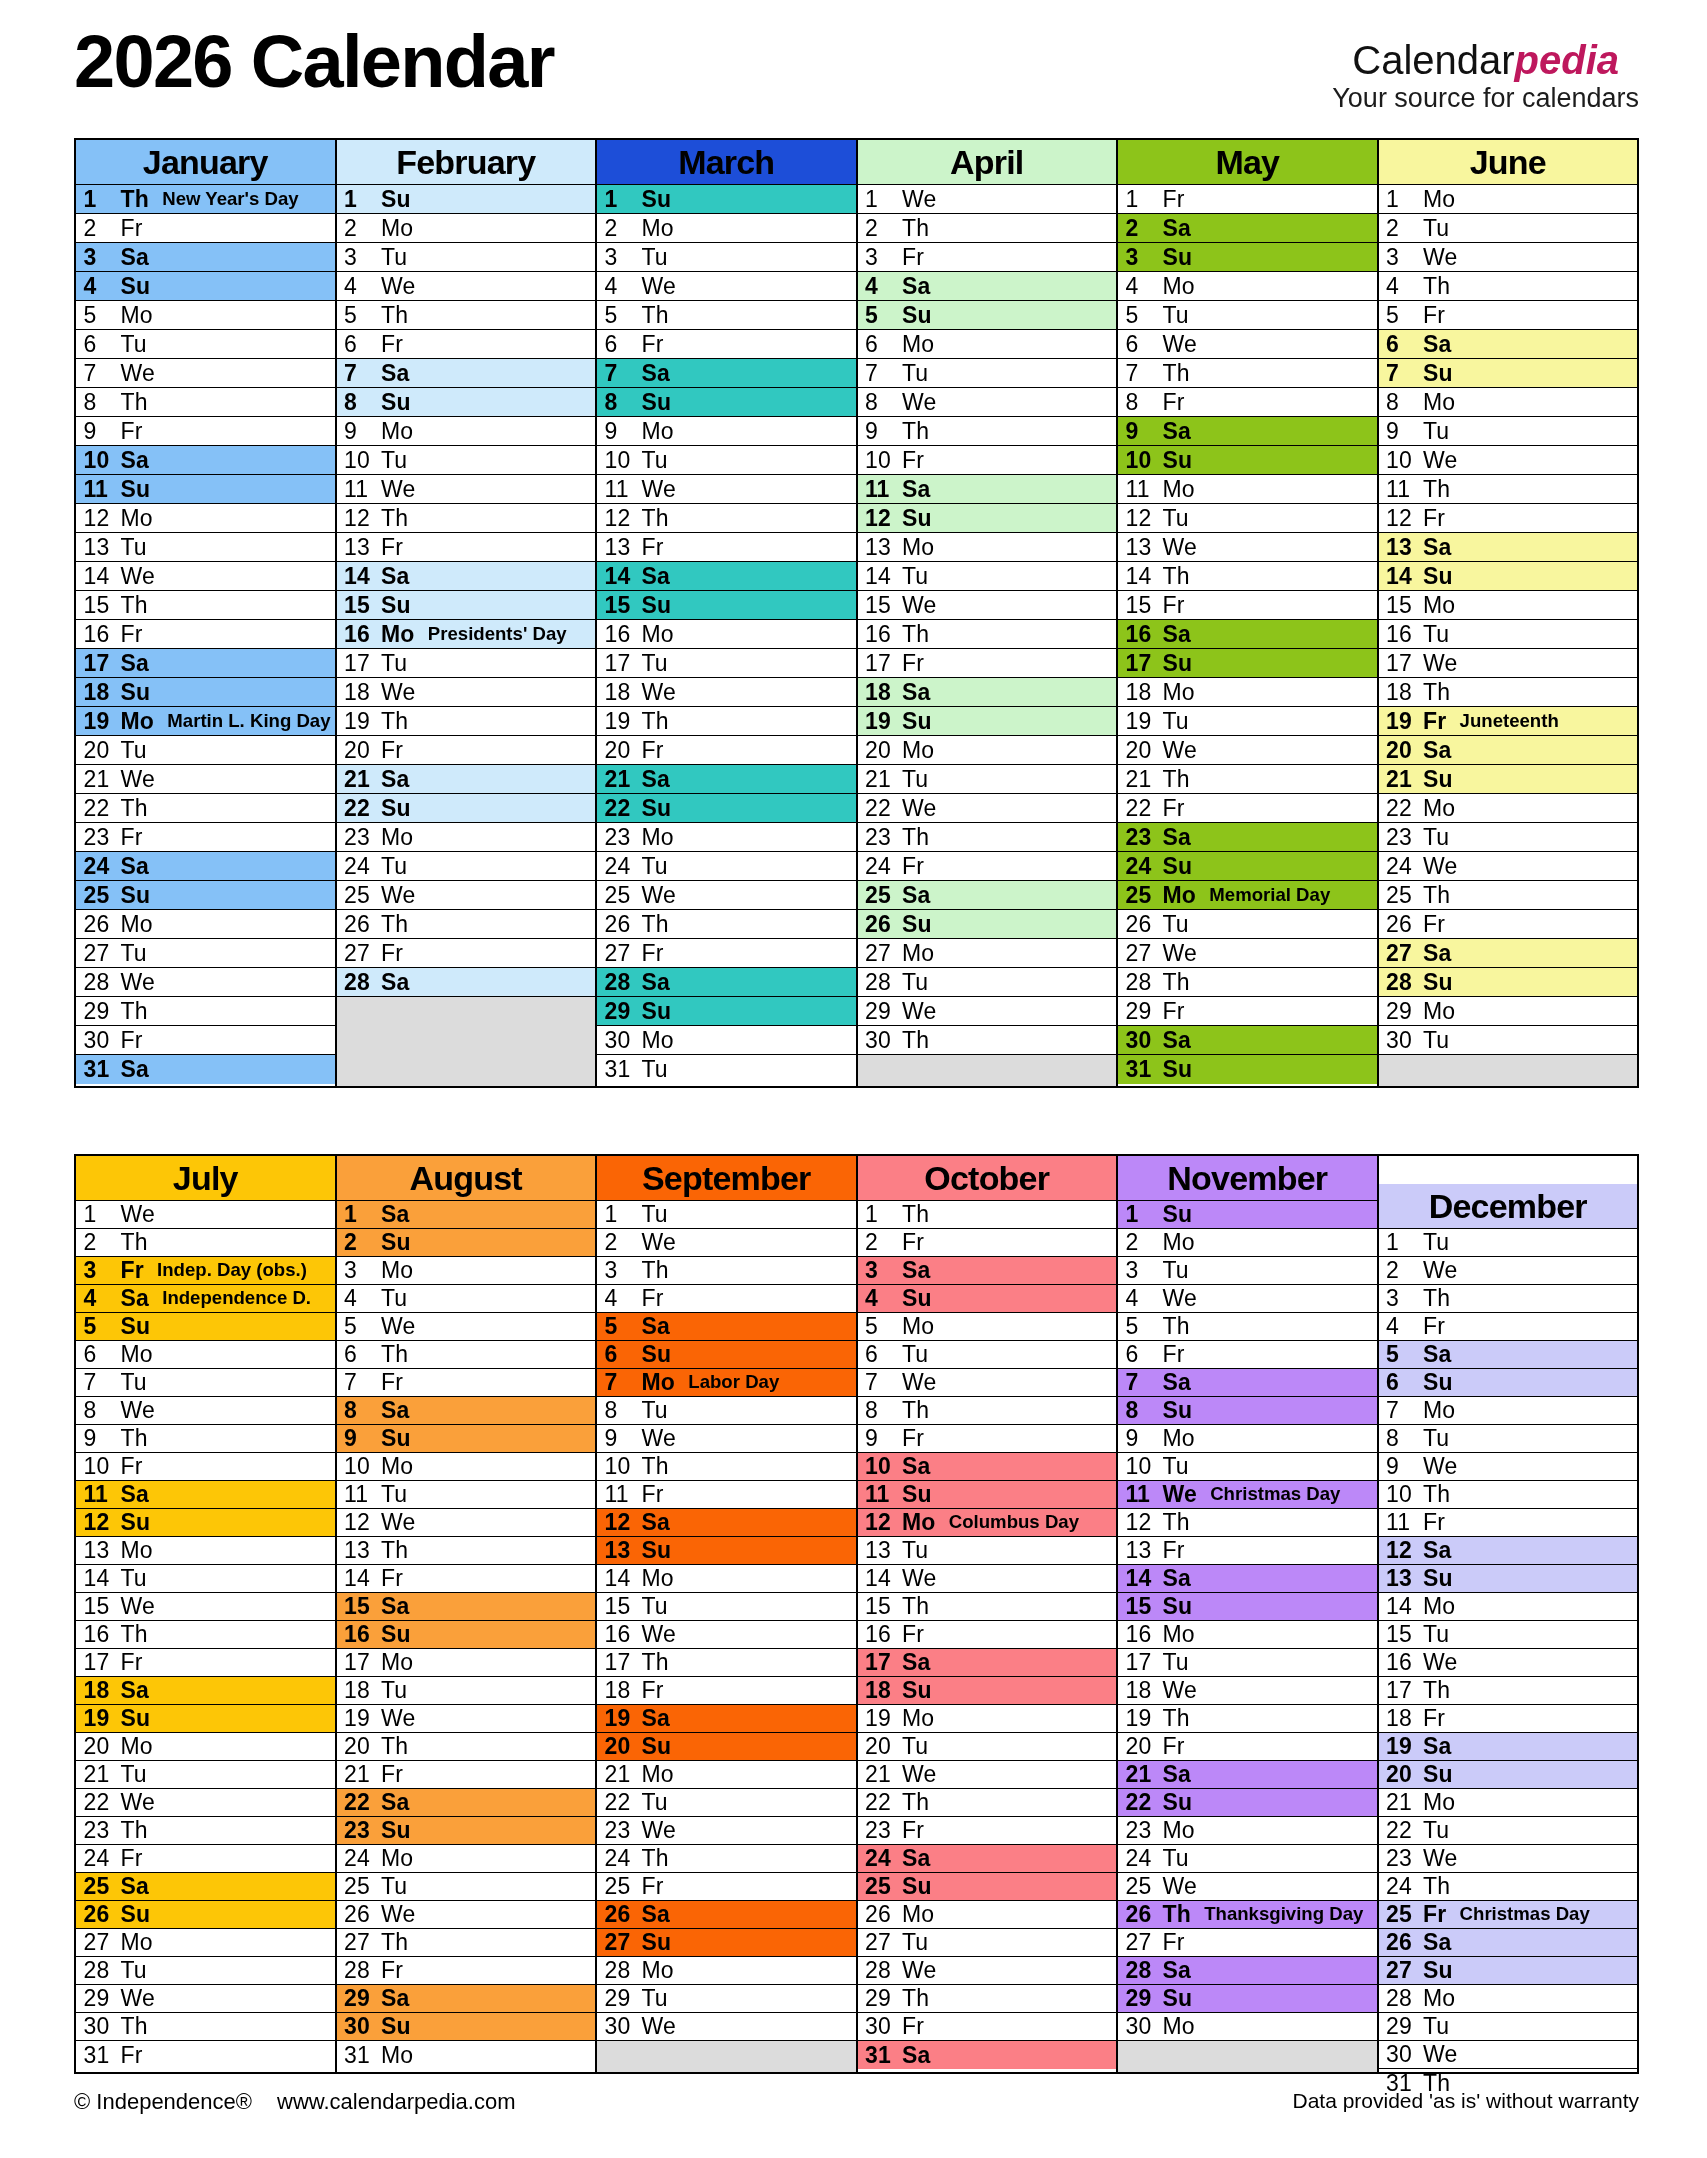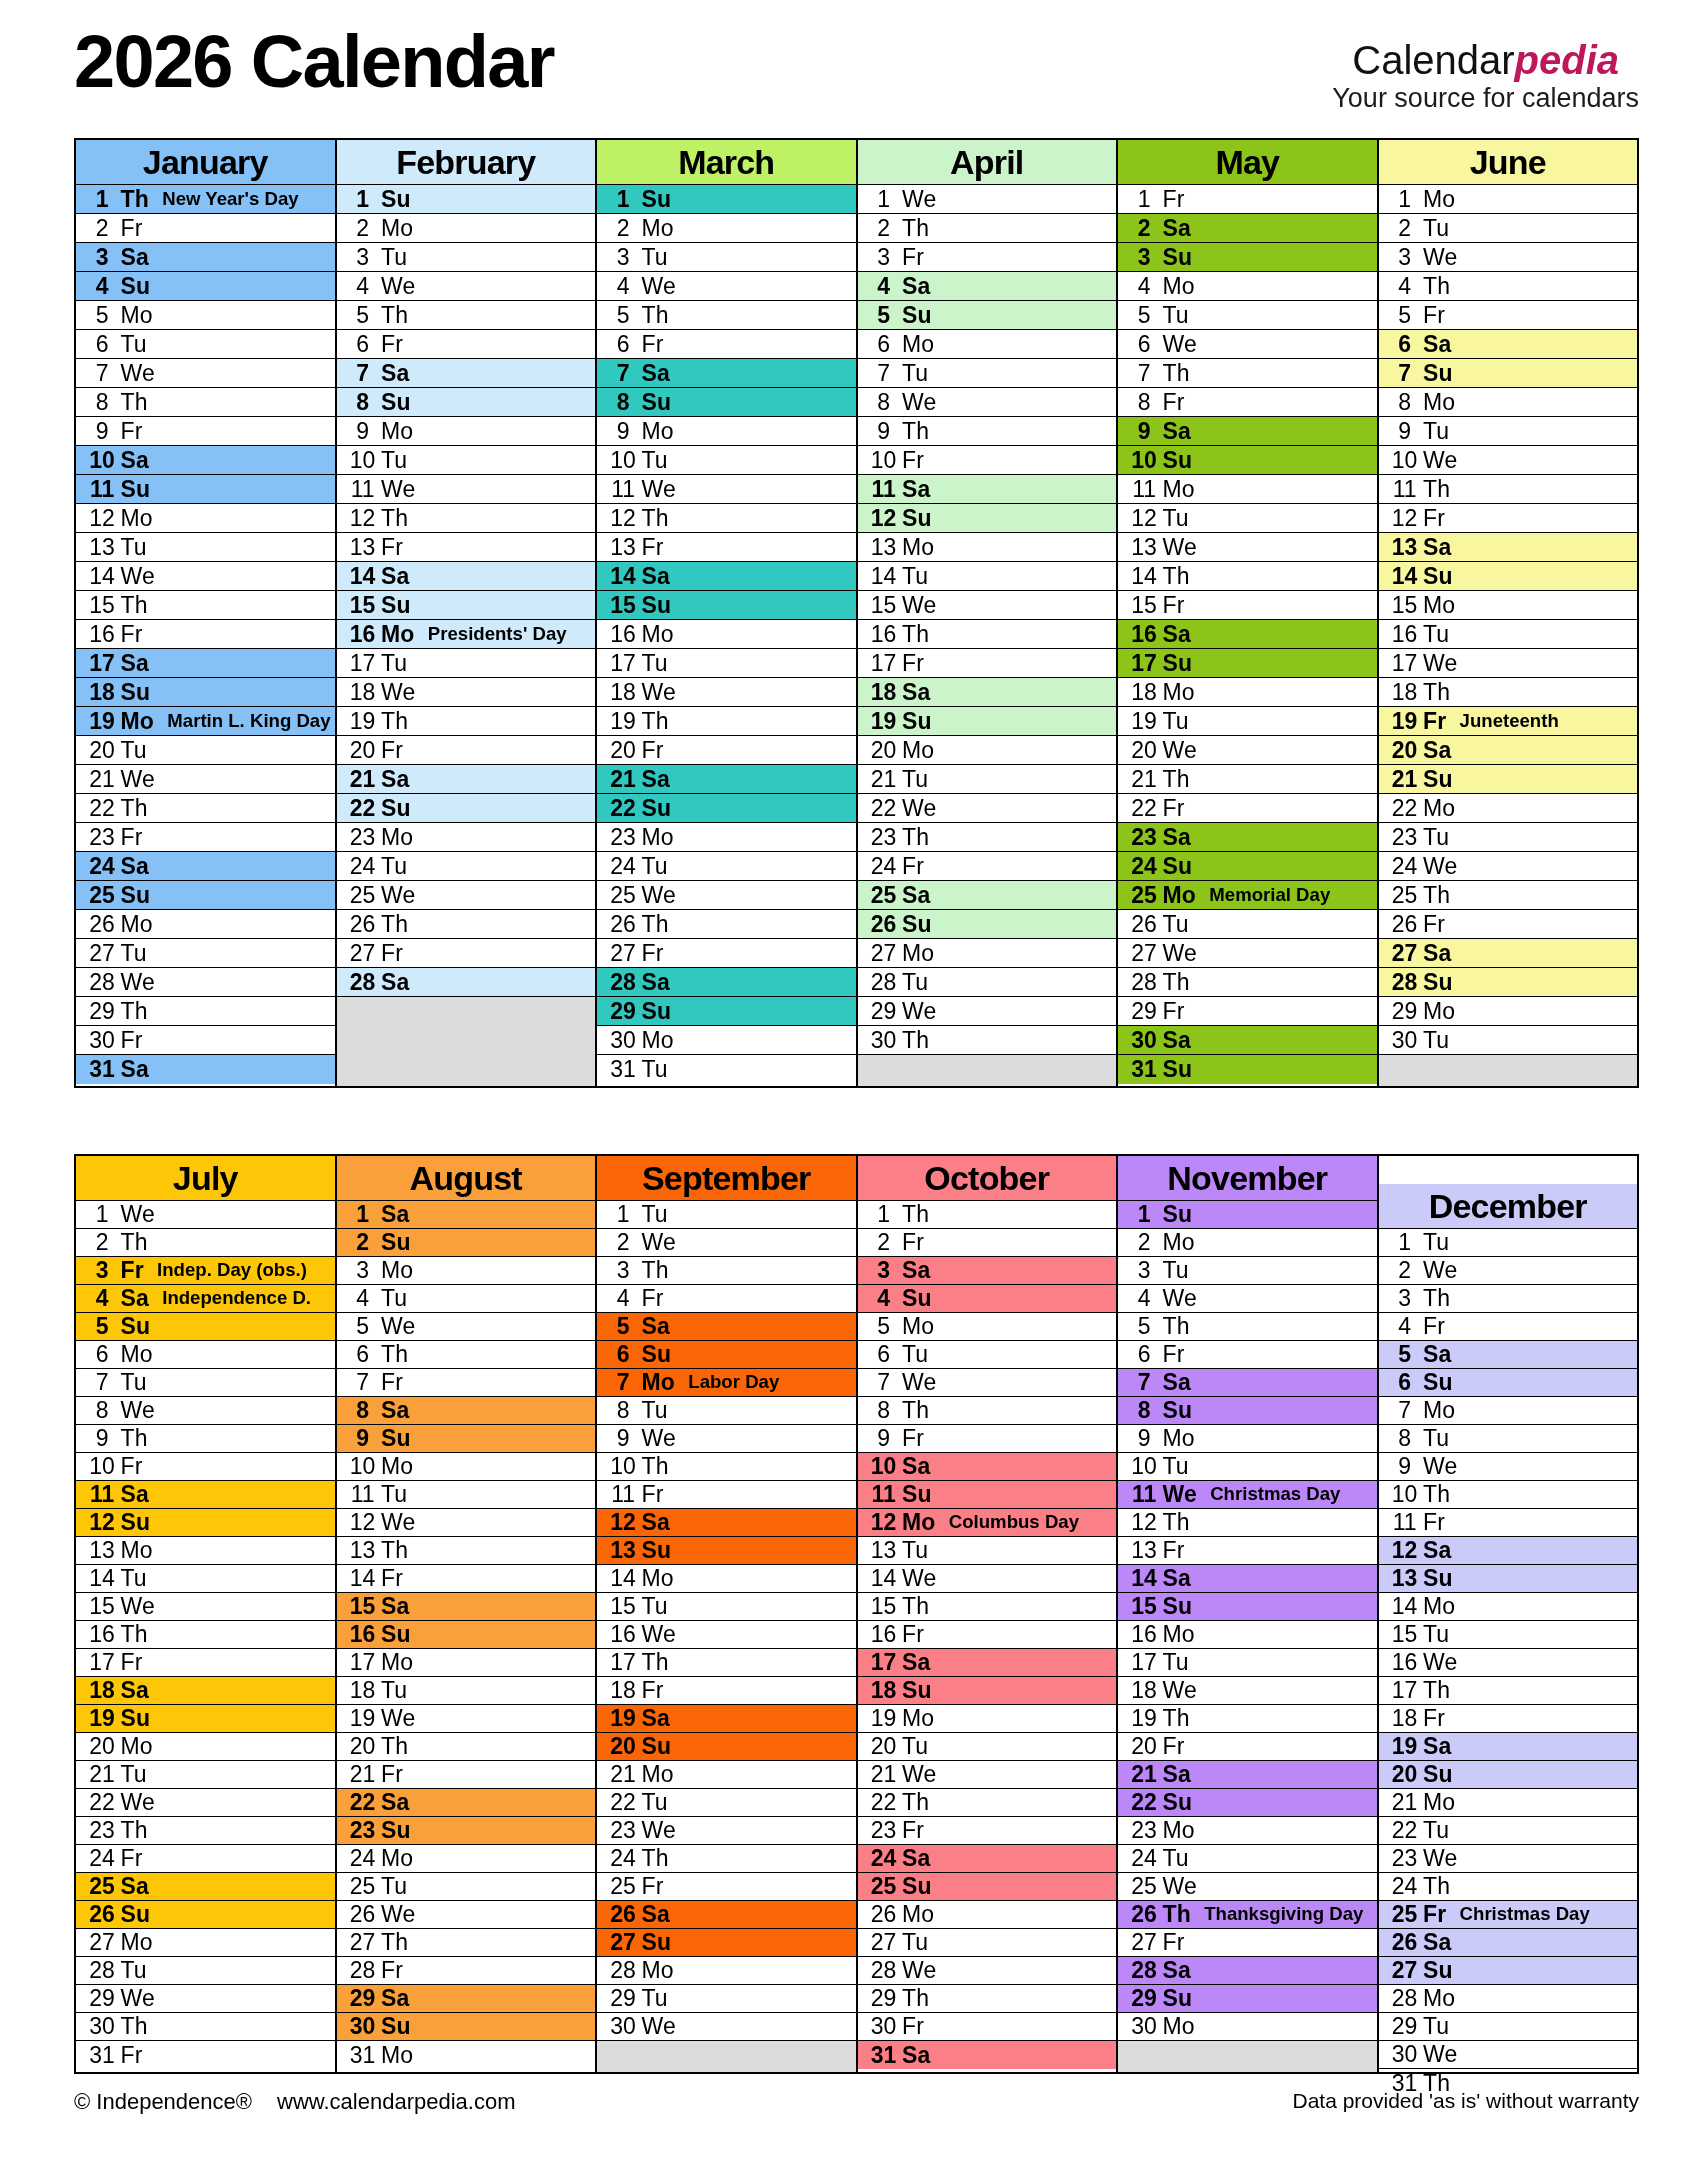--- a/index.html
+++ b/index.html
@@ -25,21 +25,20 @@
     border:2.5px solid #000; box-sizing:border-box;
     display:flex; background:#fff;
   }
   .cal.top    { top:138px;  height:950px; --rh:29px; }
   .cal.bottom { top:1154px; height:920px; --rh:28px; }
 
   .month {
     flex:1 1 0; min-width:0;
     display:flex; flex-direction:column;
     border-left:2.5px solid #000;
-    text-align:center;
   }
   .month:first-child { border-left:none; }
 
   .mh {
     height:45px; flex:none; box-sizing:border-box;
     border-bottom:1.7px solid #000;
     display:flex; align-items:center; justify-content:center;
     font-size:34px; font-weight:bold; letter-spacing:-0.8px;
   }
   .day {
@@ -315,21 +314,21 @@
         <span class="num">27</span>
         <span class="dw">Fr</span>
       </div>
       <div class="day hl" style="background: rgb(207, 234, 251);">
         <span class="num">28</span>
         <span class="dw">Sa</span>
       </div>
       <div class="filler" style="background: rgb(220, 220, 220);"></div>
     </div>
     <div class="month">
-      <div class="mh" style="background: #bef264;">March</div>
+      <div class="mh" style="background: #1d4ed8;">March</div>
       <div class="day hl" style="background: rgb(49, 200, 192);">
         <span class="num">1</span>
         <span class="dw">Su</span>
       </div>
       <div class="day">
         <span class="num">2</span>
         <span class="dw">Mo</span>
       </div>
       <div class="day">
         <span class="num">3</span>

